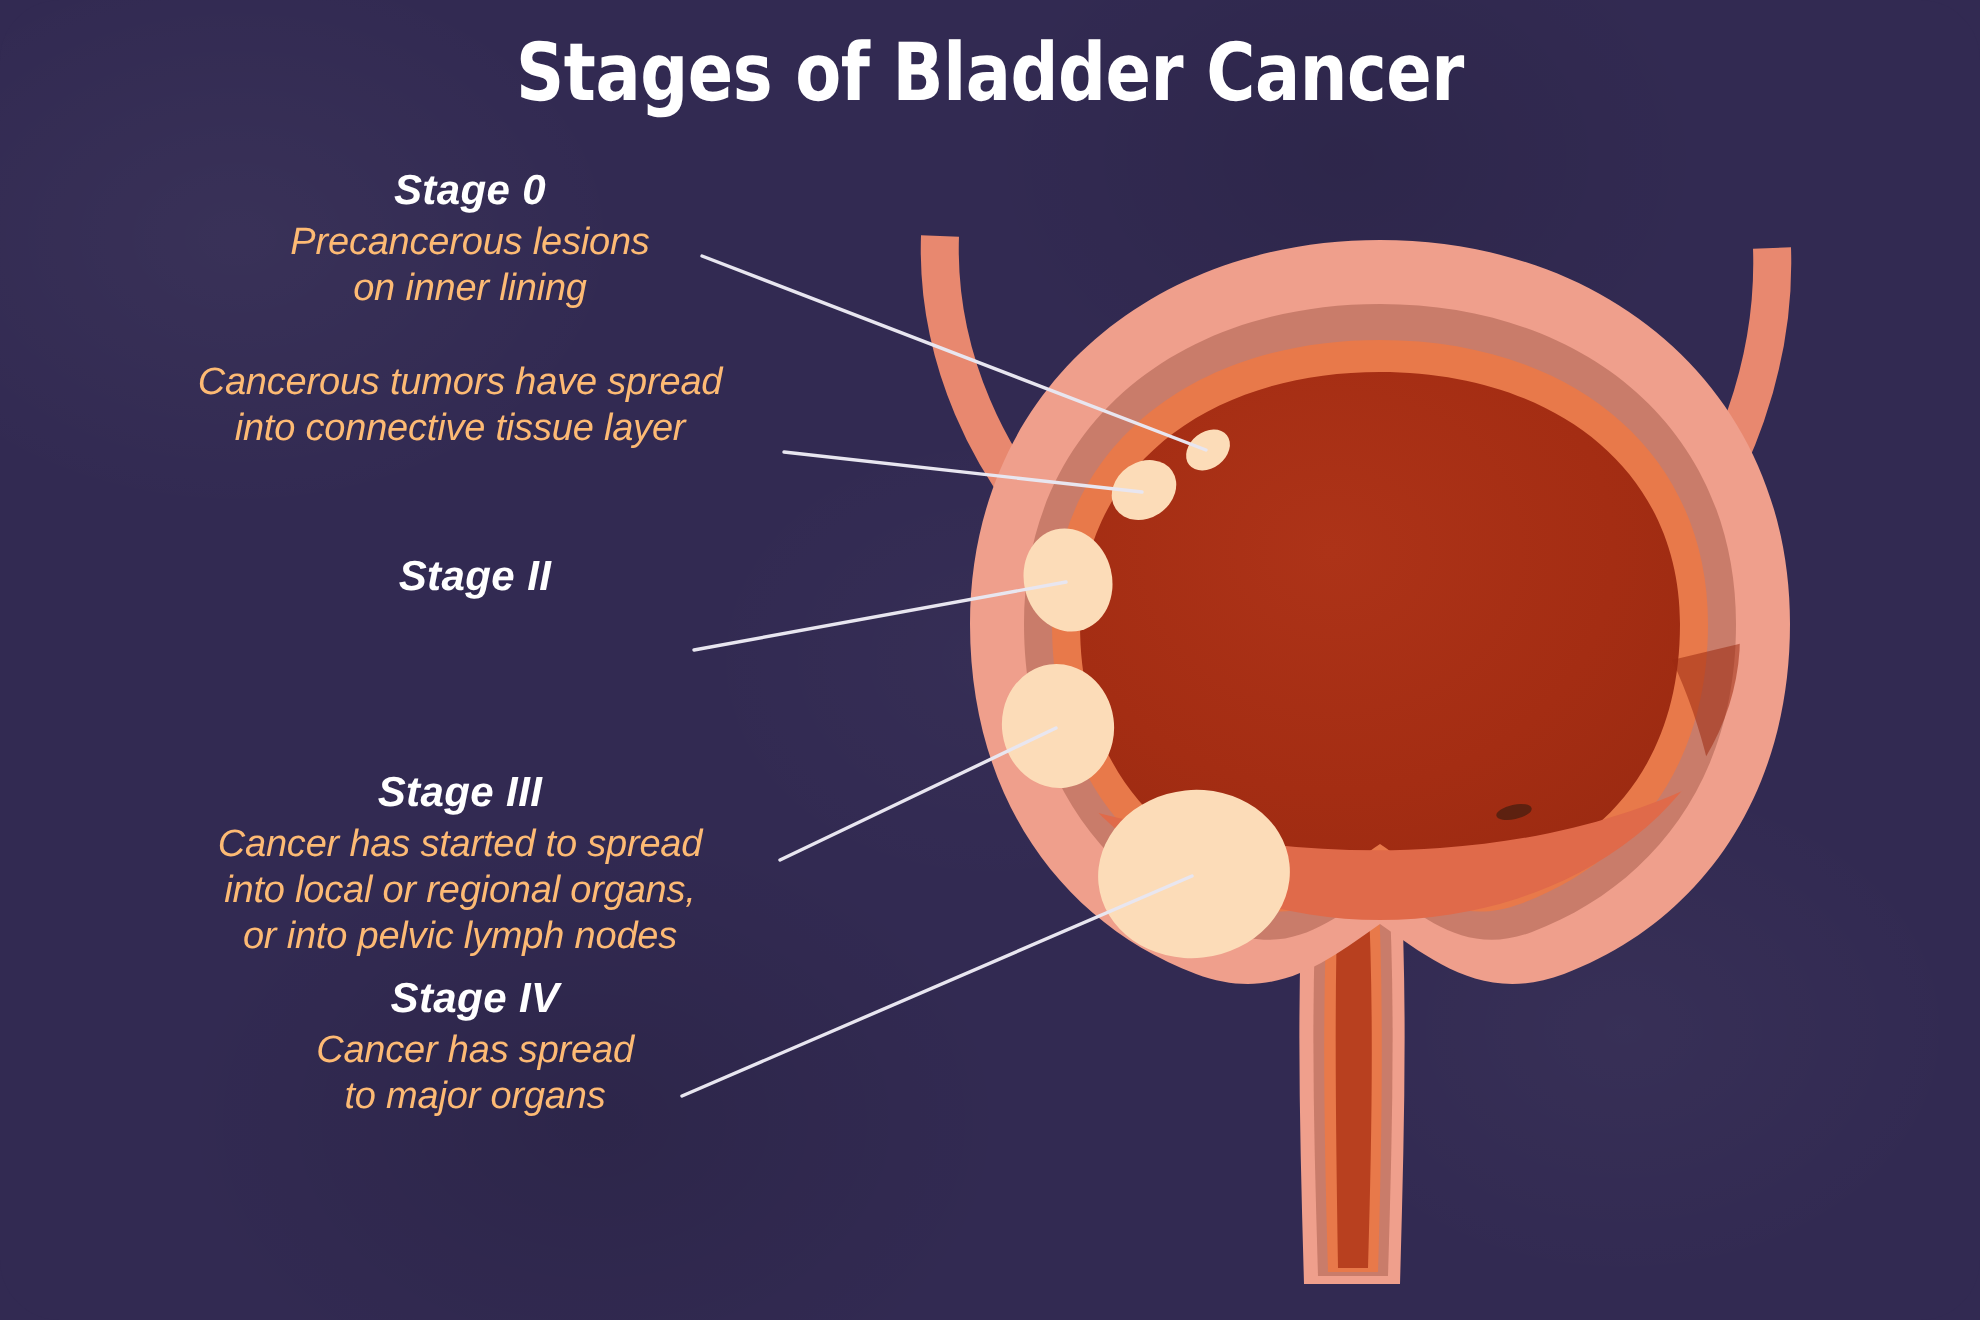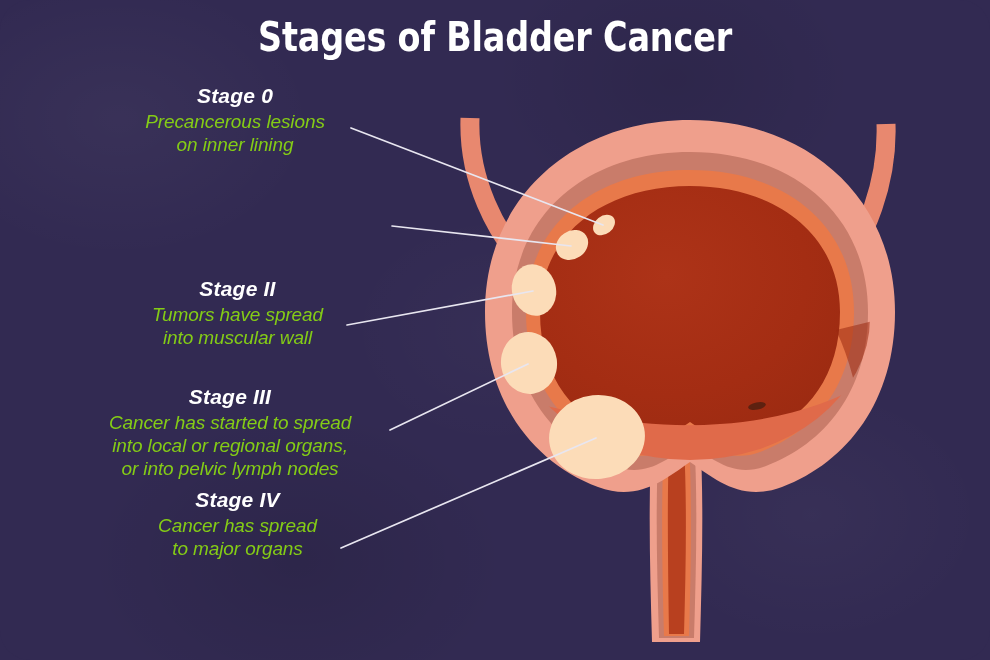--- a/index.html
+++ b/index.html
@@ -45,21 +45,21 @@
   .stage-title{
     font-size:21px;
     font-weight:bold;
     line-height:1.18;
     margin:0 0 1px 0;
     letter-spacing:.2px;
   }
   .stage-desc{
     font-size:19px;
     line-height:1.22;
-    color:#84cc16;
+    color:#fdba74;
     font-weight:400;
     white-space:pre-line;
     letter-spacing:-.1px;
   }
 
   #stage-0 {left:95px;  top:84px;  width:280px;}
   #stage-1 {left:55px;  top:180px; width:350px;}
   #stage-2 {left:95px;  top:277px; width:285px;text-align:center;}
   #stage-3 {left:55px;  top:385px; width:350px;text-align:center;}
   #stage-4 {left:95px;  top:488px; width:285px;}
@@ -154,26 +154,26 @@
 
   <div class="title">Stages of Bladder Cancer</div>
 
   <div class="stage" id="stage-0">
     <div class="stage-title">Stage 0</div>
     <div class="stage-desc">Precancerous lesions
 on inner lining</div>
   </div>
 
   <div class="stage" id="stage-1">
+    <div class="stage-desc">Cancerous tumors have spread
+into connective tissue layer</div>
   </div>
 
   <div class="stage" id="stage-2">
     <div class="stage-title">Stage II</div>
-    <div class="stage-desc">Tumors have spread
-into muscular wall</div>
   </div>
 
   <div class="stage" id="stage-3">
     <div class="stage-title">Stage III</div>
     <div class="stage-desc">Cancer has started to spread
 into local or regional organs,
 or into pelvic lymph nodes</div>
   </div>
 
   <div class="stage" id="stage-4">

